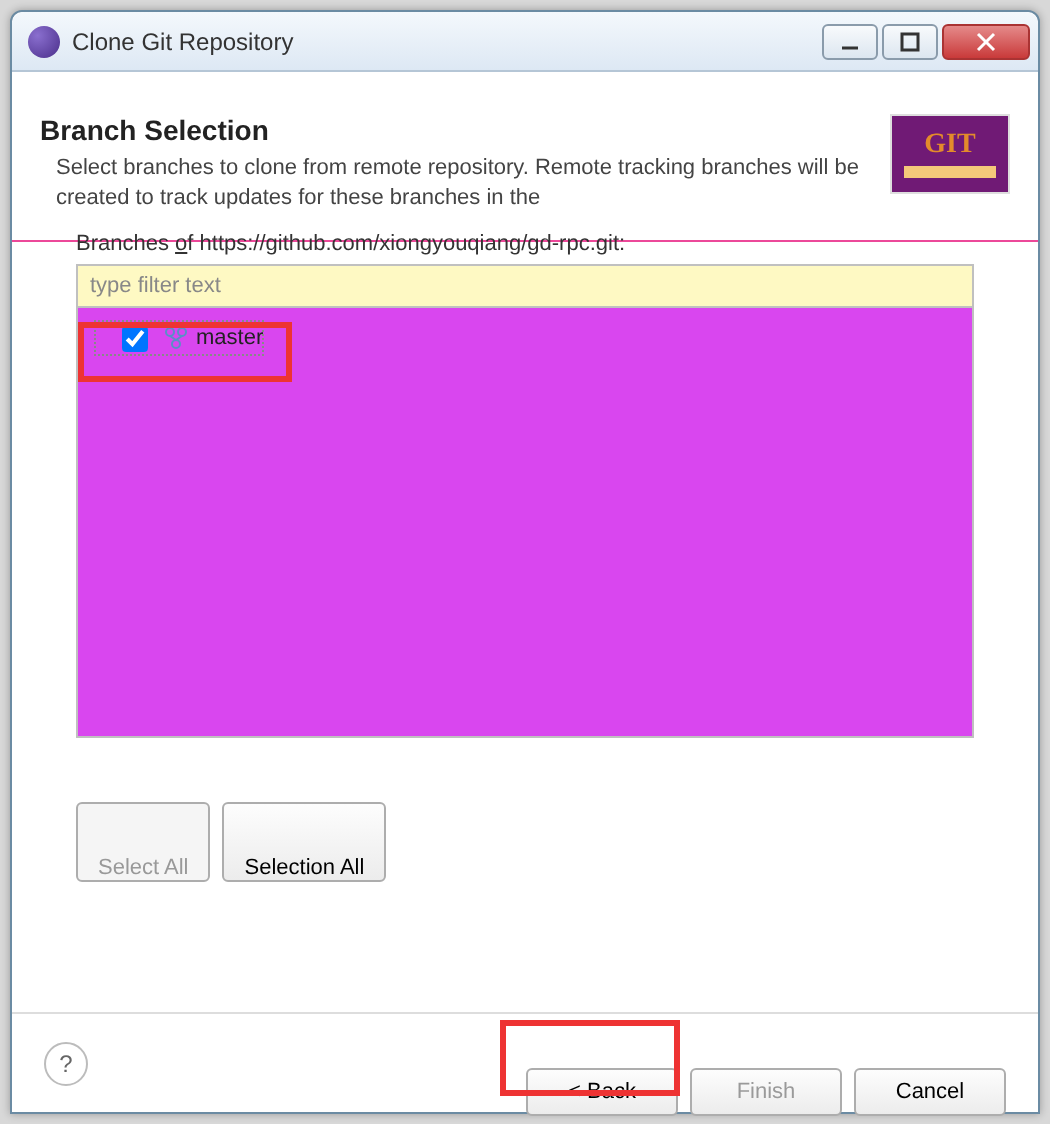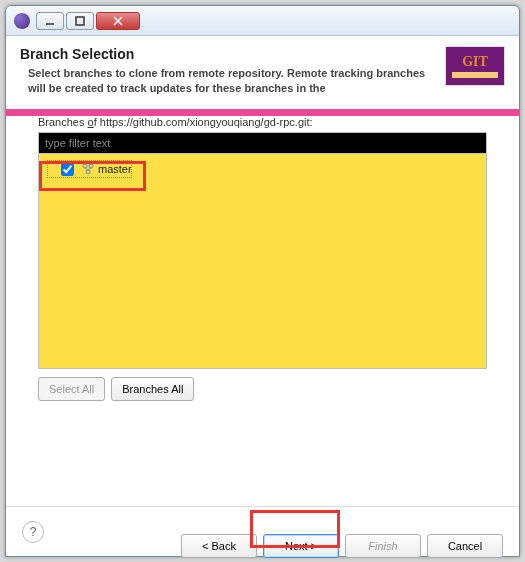--- a/index.html
+++ b/index.html
@@ -5,54 +5,55 @@
   * { box-sizing: border-box; font-family: "Segoe UI", Tahoma, sans-serif; }
   body { margin: 0; background: #d8d8d8; width: 525px; height: 562px; overflow: hidden; }
   .window { position: absolute; top: 5px; left: 5px; width: 515px; height: 552px; background: #fff; border: 1px solid #6b8ba3; border-radius: 6px 6px 0 0; box-shadow: 0 0 4px rgba(0,0,0,0.3); }
   .titlebar { height: 30px; background: linear-gradient(#f4f8fc, #dde8f4); border-bottom: 1px solid #b5c6d6; border-radius: 6px 6px 0 0; display: flex; align-items: center; padding: 0 4px 0 8px; }
   .titlebar-icon { width: 16px; height: 16px; border-radius: 50%; background: radial-gradient(circle at 30% 30%, #8a6fcf, #4a2e8a); margin-right: 6px; }
   .titlebar-text { font-size: 12px; color: #333; flex: 1; }
   .win-buttons { display: flex; gap: 2px; }
   .win-btn { width: 28px; height: 18px; border: 1px solid #8a9bab; border-radius: 3px; background: linear-gradient(#f8fafc,#dce6f0); display:flex; align-items:center; justify-content:center; cursor:pointer; }
   .win-btn.close { width: 44px; background: linear-gradient(#e58a8a,#c93a3a); border-color:#a33; color:#fff; }
   .win-btn svg { width:10px; height:10px; }
-  .header-area { padding: 10px 14px 12px; border-bottom: 7px solid #ec4899; display:flex; }
+  .header-area { padding: 21px 14px 12px; border-bottom: 1px solid #ec4899; display:flex; }
   .header-text { flex:1; }
   .header-title { font-size: 14px; font-weight: bold; color:#222; margin-bottom:4px; }
-  .header-desc { font-size: 11px; color:#444; line-height:1.4; padding-left:8px;font-weight:bold; }
+  .header-desc { font-size: 11px; color:#444; line-height:1.4; padding-left:8px; }
   .git-badge { width:60px; height:40px; background:#701a75; border:1px solid #dedede; display:flex; flex-direction:column; align-items:center; justify-content:center; margin-left:8px; }
   .git-text { font-size:14px; font-weight:bold; color:#e38b2b; font-family: Georgia, serif; }
   .git-bar { width:46px; height:6px; background:#f4c87a; margin-top:2px; }
   .content { position:absolute; top:100px; left:0; right:0; bottom:50px; padding: 10px 32px 16px; }
   .branches-label { font-size:11px; color:#333; margin-bottom:4px; }
   .branches-label .u { text-decoration: underline; }
-  .filter-box { width:100%; height:22px; border:1px solid #c0c0c0; background:#000000; padding:0 6px; font-size:11px; color:#888; display:flex; align-items:center; }
-  .tree-box { width:100%; height:215px; border:1px solid #c0c0c0; border-top:none; background:#fde047; padding:6px 8px; overflow:auto; }
+  .filter-box { width:100%; height:22px; border:1px solid #c0c0c0; background:#fef9c3; padding:0 6px; font-size:11px; color:#888; display:flex; align-items:center; }
+  .tree-box { width:100%; height:215px; border:1px solid #c0c0c0; border-top:none; background:#d946ef; padding:6px 8px; overflow:auto; }
   .tree-item { display:flex; align-items:center; height:18px; font-size:11px; color:#222; padding-left:14px; outline:1px dotted #888; outline-offset:-1px; width:fit-content; }
   .tree-item input { margin:0 4px 0 0; }
   .branch-icon { width:14px; height:14px; margin:0 3px; display:inline-flex; align-items:center; justify-content:center; }
   .branch-icon svg { width:14px; height:14px; }
   .highlight-branch { position:absolute; top:155px; left:33px; width:107px; height:30px; border:3px solid #e33; pointer-events:none; }
   .sel-buttons { margin-top:8px; display:flex; gap:6px; }
-  .btn { height:24px; padding:0 10px; font-size:11px; border:1px solid #adadad; background:linear-gradient(#fdfdfd,#ececec); border-radius:3px; cursor:pointer; display:inline-flex; align-items:center; }
+  .btn { height:40px; padding:0 10px; font-size:11px; border:1px solid #adadad; background:linear-gradient(#fdfdfd,#ececec); border-radius:3px; cursor:pointer; display:inline-flex; align-items:flex-end;margin-top:24px; }
   .btn.disabled { color:#999; background:#f5f5f5; }
   .footer { position:absolute; bottom:0; left:0; right:0; height:50px; border-top:1px solid #ddd; display:flex; align-items:center; padding:0 16px; }
   .help-btn { width:22px; height:22px; border:1px solid #bcbcbc; border-radius:50%; display:flex; align-items:center; justify-content:center; font-size:12px; color:#666; cursor:pointer; }
   .footer-spacer { flex:1; }
   .nav-btn { height:24px; min-width:76px; padding:0 12px; font-size:11px; border:1px solid #adadad; background:linear-gradient(#fdfdfd,#ececec); border-radius:3px; margin-left:6px; cursor:pointer; display:inline-flex; align-items:center; justify-content:center;margin-top:28px; }
   .nav-btn.primary { border:1px solid #4a90d9; box-shadow: inset 0 0 0 1px #bcd8f2; background:linear-gradient(#f8fbff,#e6f0fa); }
-  .nav-btn.disabled { color:#9a9a9a;font-style:italic; }
+  .nav-btn.disabled { color:#9a9a9a; }
   .highlight-next { position:absolute; bottom:8px; left:244px; width:90px; height:38px; border:3px solid #e33; pointer-events:none; }
 </style>
 </head>
 <body>
 
 <div class="window">
   <div class="titlebar">
     <div class="titlebar-icon"></div>
+    <div class="titlebar-text">Clone Git Repository</div>
     <div class="win-buttons">
       <div class="win-btn">
           <svg viewBox="0 0 10 10">
             <line x1="1" y1="8" x2="9" y2="8" stroke="#333" stroke-width="1.5"></line>
           </svg>
         </div>
       <div class="win-btn">
           <svg viewBox="0 0 10 10">
             <rect x="1" y="1" width="8" height="8" fill="none" stroke="#333" stroke-width="1.5"></rect>
           </svg>
@@ -96,33 +97,30 @@
             </svg>
         </span>
         <span>master</span>
       </div>
     </div>
     <div class="sel-buttons">
       <button class="btn disabled">
           <span>Select All</span>
         </button>
       <button class="btn">
-          <span>Branches All</span>
+          <span>Selection All</span>
         </button>
     </div>
   </div>
 
   <div class="footer">
     <div class="help-btn">?</div>
     <div class="footer-spacer"></div>
     <button class="nav-btn">
         <span>&lt; Back</span>
-      </button>
-    <button class="nav-btn primary">
-        <span>Next &gt;</span>
       </button>
     <button class="nav-btn disabled">
         <span>Finish</span>
       </button>
     <button class="nav-btn">
         <span>Cancel</span>
       </button>
   </div>
 
   <div class="highlight-branch"></div>

